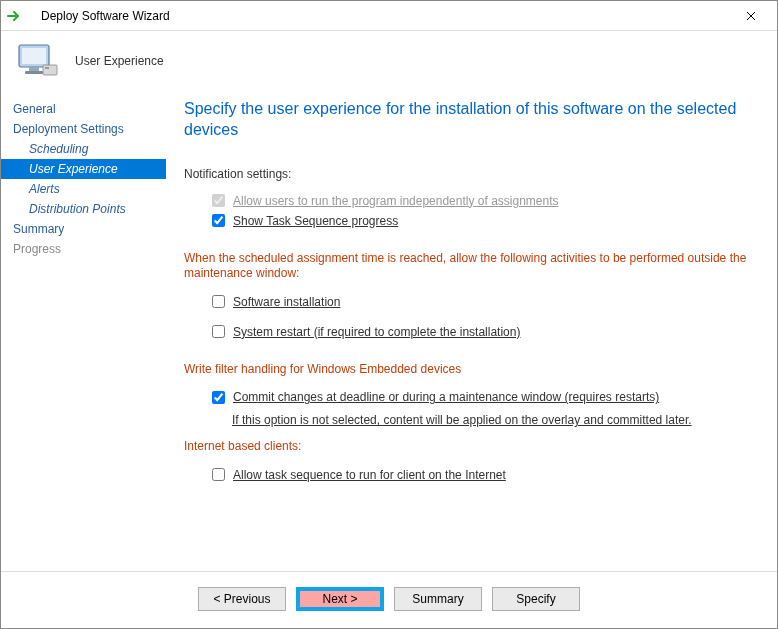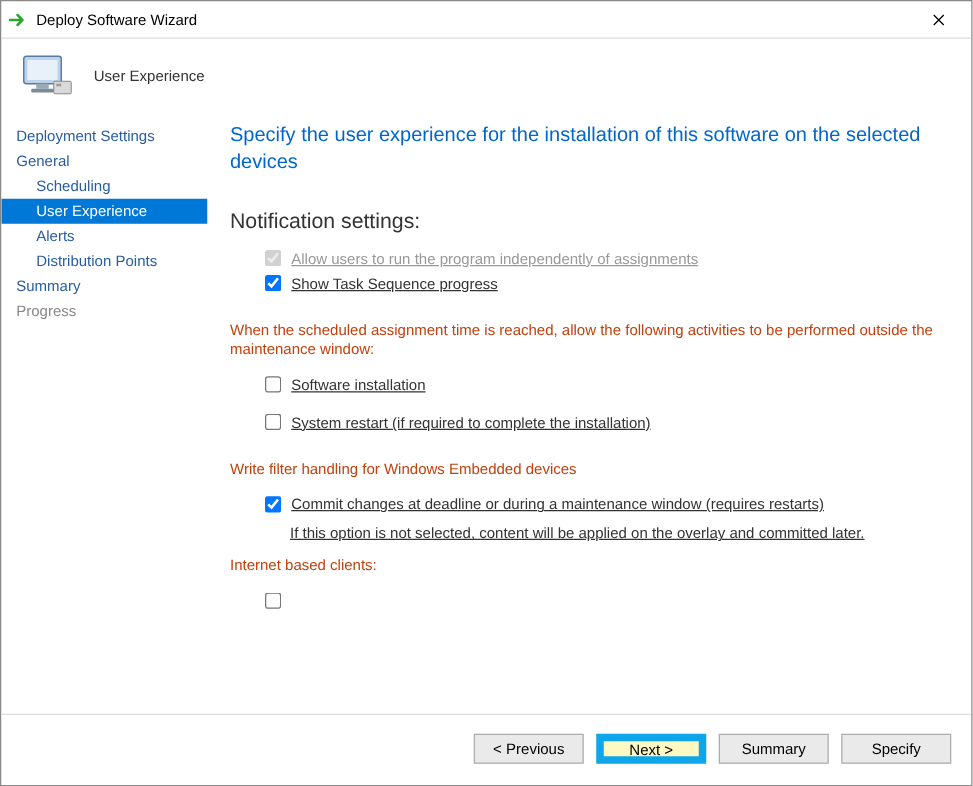--- a/index.html
+++ b/index.html
@@ -1,40 +1,40 @@
 <!DOCTYPE html>
 <html><head>
   <meta charset="utf-8">
   <style>
     * { box-sizing: border-box; margin: 0; padding: 0; font-family: "Segoe UI", Tahoma, sans-serif; }
     body { width: 778px; height: 629px; background: #fff; border: 1px solid #888; overflow: hidden; }
-    .titlebar { display: flex; align-items: center; height: 30px; padding: 0 6px; border-bottom: 1px solid #ddd; }
+    .titlebar { display: flex; align-items: center; height: 30px; padding: 0 6px; border-bottom: 1px solid #ddd; gap: 12px; }
     .title-icon { width: 16px; height: 16px; margin-right: 6px; display: flex; align-items: center; justify-content: center; }
     .title-text { font-size: 12px; flex: 1; color: #000; }
     .close-btn { width: 40px; height: 28px; display: flex; align-items: center; justify-content: center; font-size: 14px; cursor: pointer; }
     .header { display: flex; align-items: center; height: 60px; padding: 0 12px; }
     .header-icon { width: 48px; height: 48px; margin-right: 14px; display: flex; align-items: center; justify-content: center; }
     .header-title { font-size: 12px; color: #333; }
     .main { display: flex; height: 480px; }
     .sidebar { width: 165px; padding: 8px 0; overflow: hidden; }
     .nav-item { font-size: 12px; padding: 3px 12px; color: #2a5d9e; cursor: pointer; white-space: nowrap; }
-    .nav-item.child { padding-left: 28px; }
+    .nav-item.child { padding-left: 28px; font-style: italic; }
     .nav-item.disabled { color: #888; cursor: default; }
     .nav-item.active { background: #0078d7; color: #fff; }
     .content { flex: 1; padding: 8px 18px 0 18px; font-size: 12px; color: #333; }
     .page-heading { font-size: 16px; color: #0066cc; margin-bottom: 26px; line-height: 1.3; }
-    .section-label { font-size: 17px; color: #333; margin-bottom: 10px; }
+    .section-label { font-size: 12px; color: #333; margin-bottom: 10px; }
     .check-row { display: flex; align-items: center; gap: 8px; padding: 3px 0 3px 28px; font-size: 12px; text-decoration: underline; }
     .check-row.disabled { color: #999; }
     .check-row input[type="checkbox"] { width: 13px; height: 13px; margin: 0; }
     .para { font-size: 12px; color: #c2410c; margin: 20px 0 10px 0; line-height: 1.3; }
     .hint { font-size: 12px; color: #333; padding: 6px 0 0 48px; text-decoration: underline; }
-    .buttonbar { height: 54px; display: flex; align-items: center; justify-content: flex-end; gap: 10px; padding: 0 16px; border-top: 1px solid #ddd; }
+    .buttonbar { height: 54px; display: flex; align-items: center; justify-content: center; gap: 10px; padding: 0 16px; border-top: 1px solid #ddd; }
     .btn { min-width: 88px; height: 24px; font-size: 12px; background: #eaeaea; border: 1px solid #adadad; cursor: pointer; }
-    .btn.primary { border: 6px solid #0ea5e9; background: #fef9c3; }
+    .btn.primary { border: 4px solid #0ea5e9; background: #fca5a5; }
     .spacer-10 { height: 10px; }
   </style>
 </head>
 <body>
 
 <div class="titlebar">
   <span class="title-icon">
     <svg width="16" height="16" viewBox="0 0 16 16">
         <path d="M1 8 L10 8 M7 4 L11 8 L7 12" stroke="#2ba82b" stroke-width="2" fill="none" stroke-linecap="round" stroke-linejoin="round"></path>
       </svg>
@@ -56,22 +56,22 @@
       <rect x="12" y="34" width="18" height="3" rx="1" fill="#7d8b99"></rect>
       <rect x="30" y="28" width="14" height="10" rx="1" fill="#d9d9d9" stroke="#888" stroke-width="0.8"></rect>
       <rect x="32" y="30" width="4" height="2" fill="#999"></rect>
     </svg>
   </div>
   <div class="header-title">User Experience</div>
 </div>
 
 <div class="main">
   <div class="sidebar" id="sidebar">
+      <div class="nav-item">General</div>
       <div class="nav-item">Deployment Settings</div>
-      <div class="nav-item">General</div>
       <div class="nav-item child">Scheduling</div>
       <div class="nav-item child active">User Experience</div>
       <div class="nav-item child">Alerts</div>
       <div class="nav-item child">Distribution Points</div>
       <div class="nav-item">Summary</div>
       <div class="nav-item disabled">Progress</div>
     </div>
 
   <div class="content">
     <div class="page-heading">Specify the user experience for the installation of this software on the selected devices</div>
@@ -108,20 +108,21 @@
       <input type="checkbox" checked="" style="">
       <span>Commit changes at deadline or during a maintenance window (requires restarts)</span>
     </label>
 
     <div class="hint">If this option is not selected, content will be applied on the overlay and committed later.</div>
 
     <div class="para" style="margin-top:12px">Internet based clients:</div>
 
     <label class="check-row">
       <input type="checkbox" style="">
+      <span>Allow task sequence to run for client on the Internet</span>
     </label>
   </div>
 </div>
 
 <div class="buttonbar">
   <button class="btn">&lt; Previous</button>
   <button class="btn primary">Next &gt;</button>
   <button class="btn">Summary</button>
   <button class="btn">Specify</button>
 </div>

